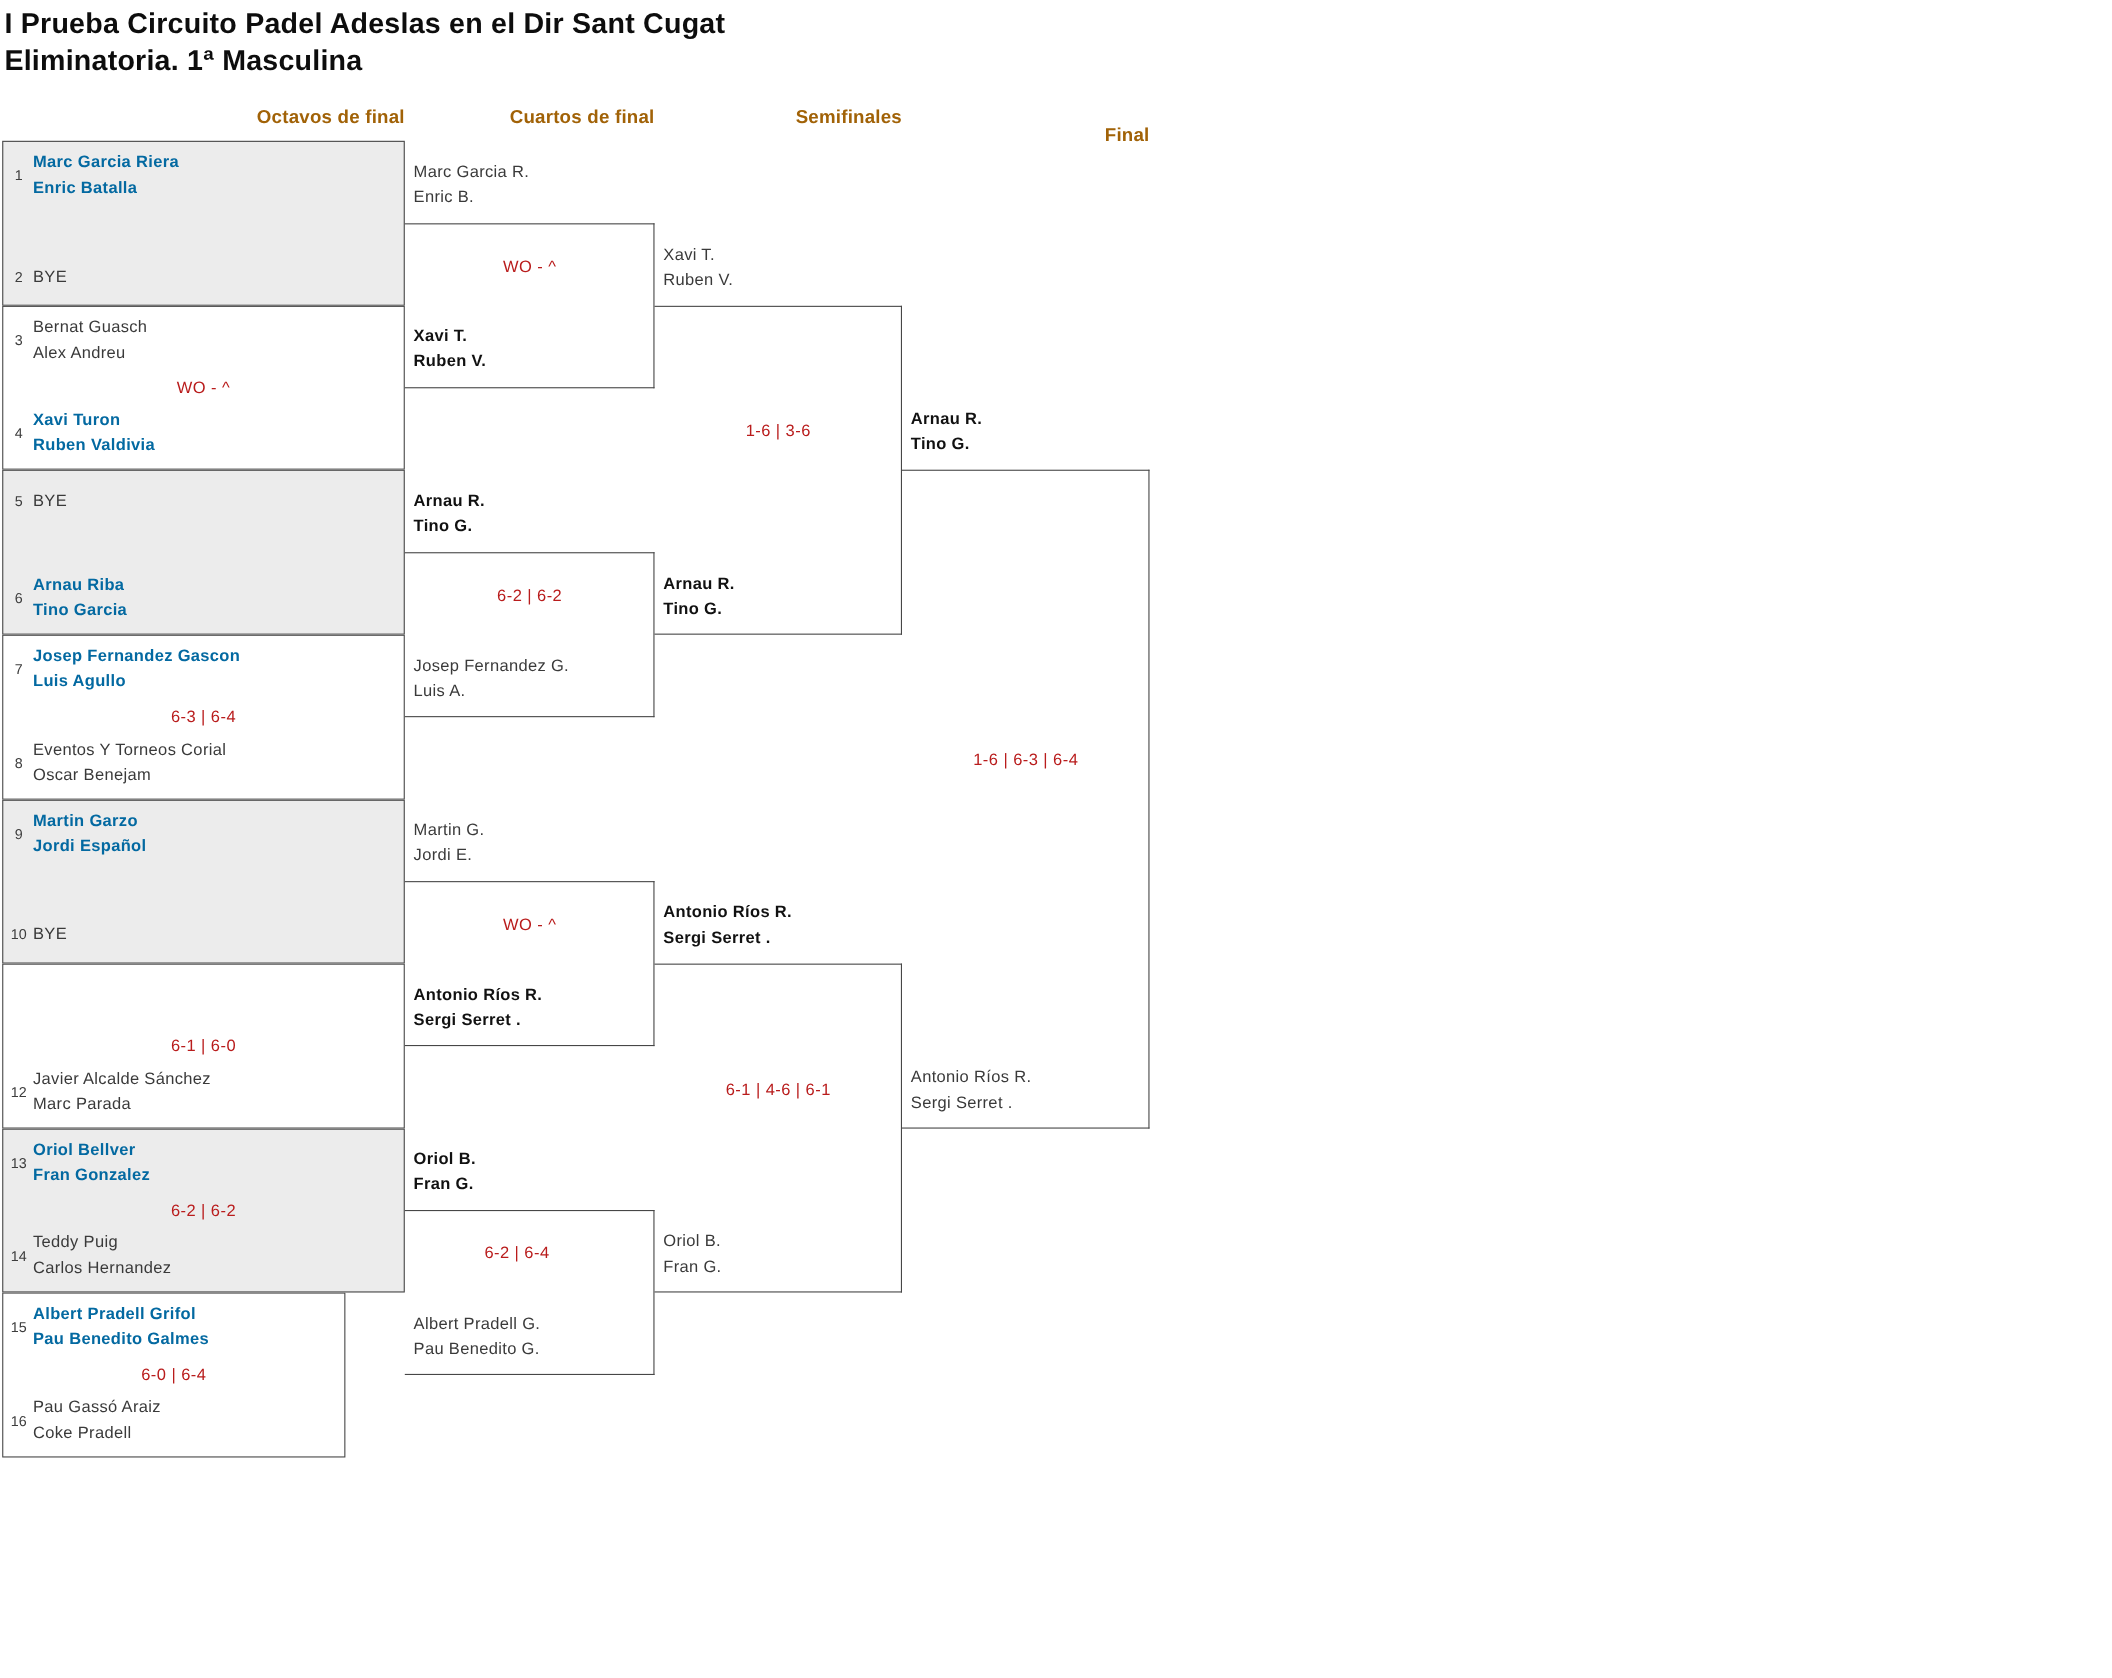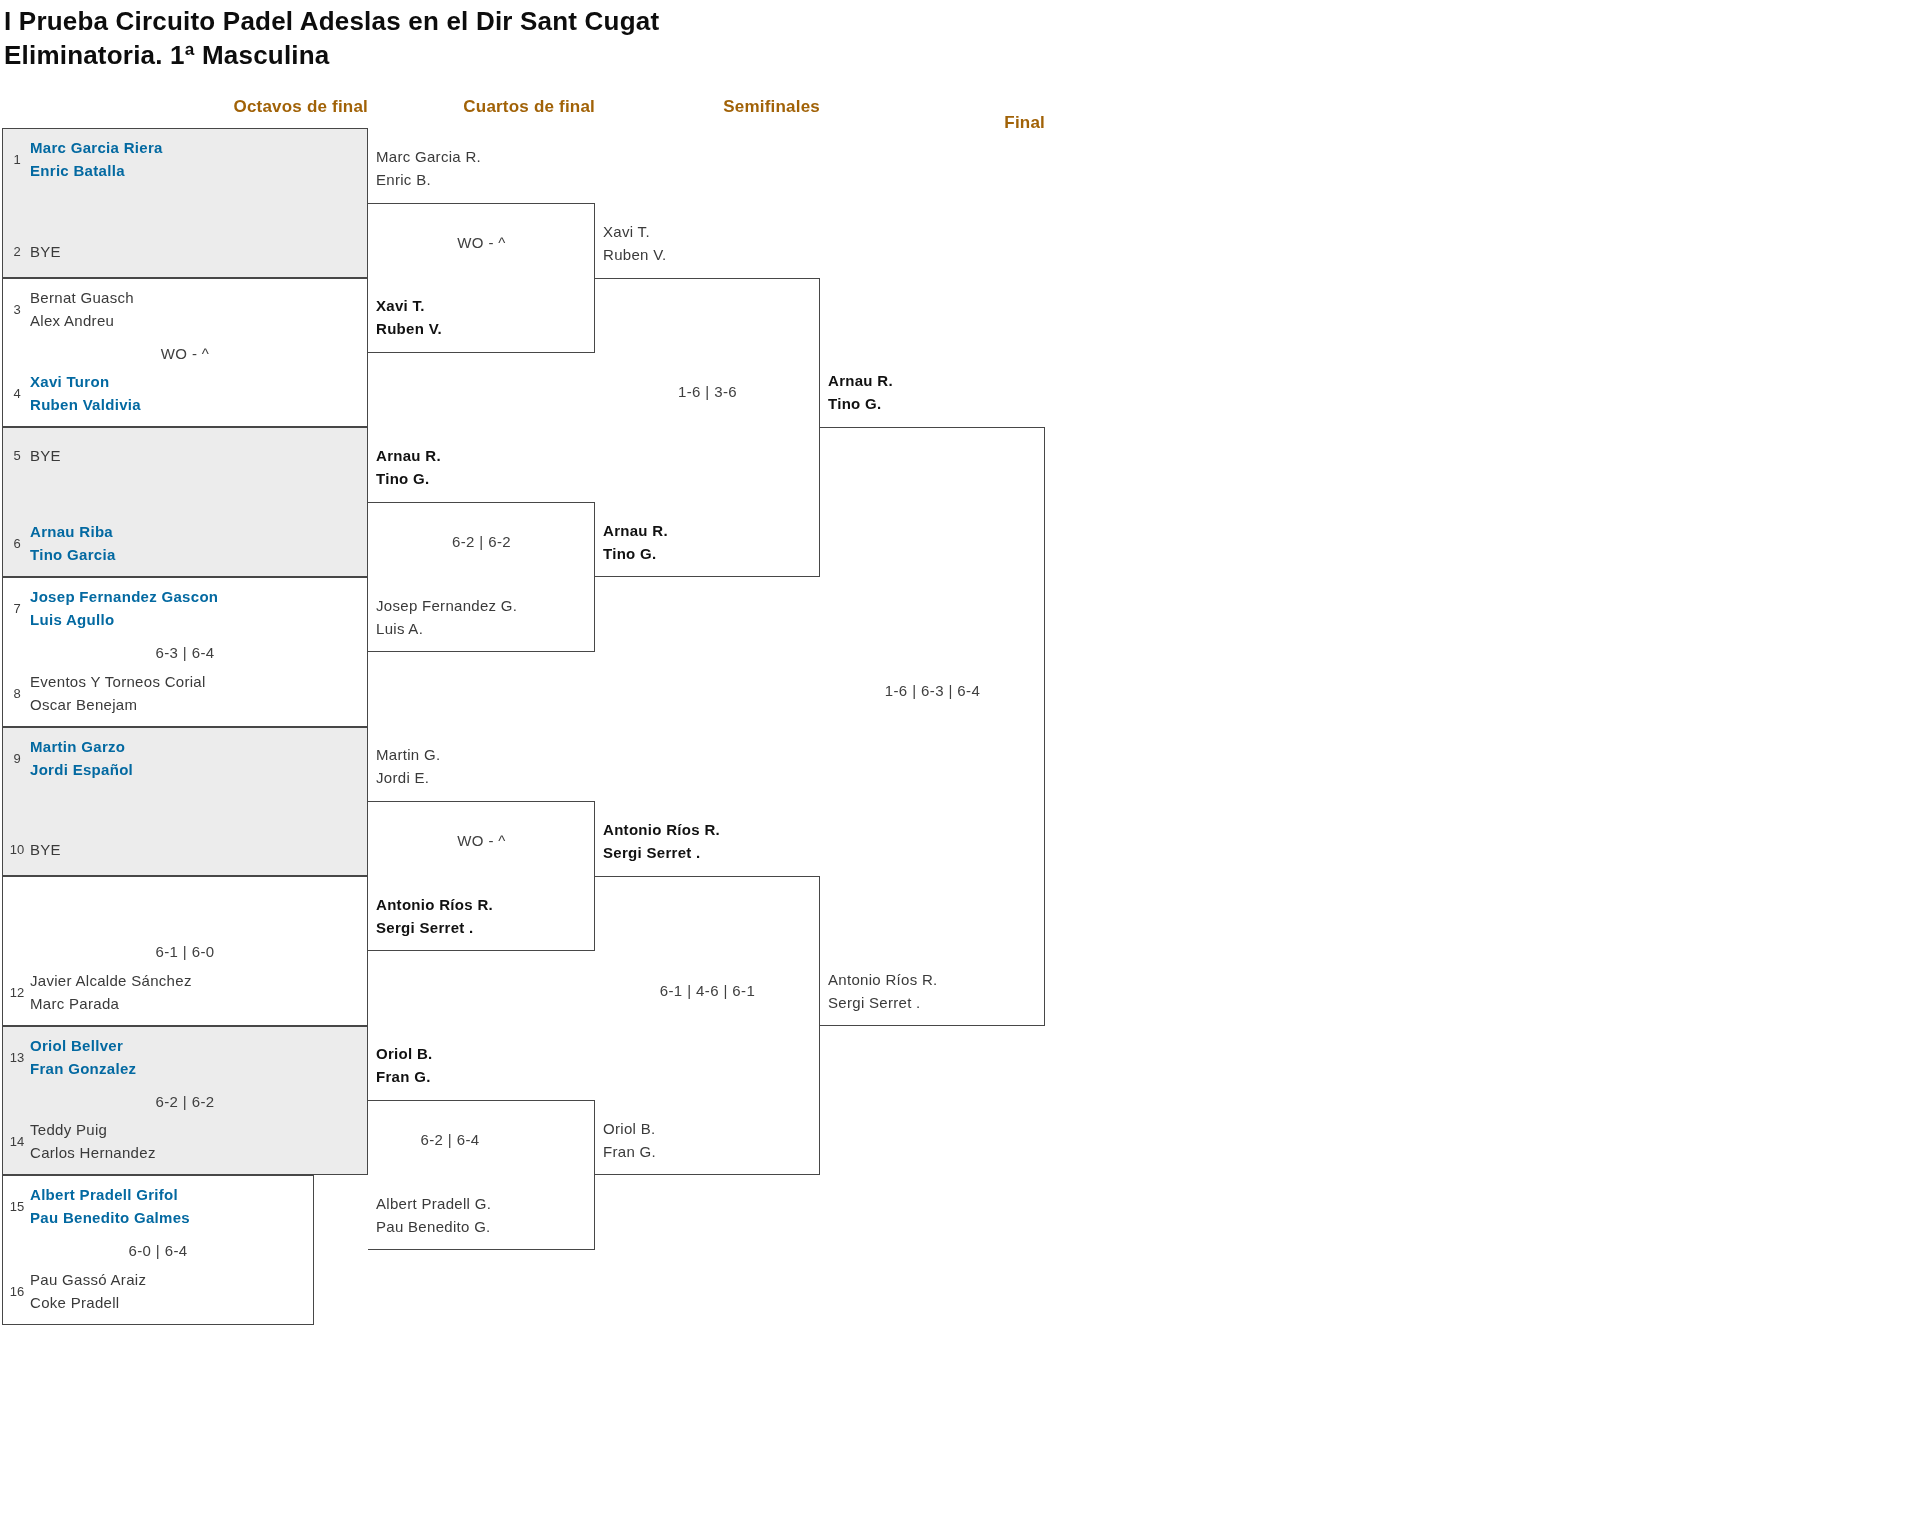--- a/index.html
+++ b/index.html
@@ -12,21 +12,21 @@
   .box.noleft{border-left:none;background:transparent;}
   .slot{position:absolute;left:4px;right:4px;display:flex;align-items:center;}
   .slot.top{top:7px;}
   .slot.bottom{bottom:10px;}
   .slot.top.bye{top:16px;}
   .slot.bottom.bye{bottom:14px;}
   .seed{width:20px;flex:none;font-size:13px;color:#3d3d3d;text-align:center;}
   .tname{margin-left:3px;font-size:15px;line-height:23px;letter-spacing:0.3px;
          white-space:pre-line;color:#3a3a3a;}
   .w .tname,.tname.w{font-weight:700;color:#0369a1;}
-  .score{position:absolute;text-align:center;font-size:15px;color:#404040;letter-spacing:0.4px;line-height:23px;}
+  .score{position:absolute;text-align:center;font-size:15px;color:#b91c1c;letter-spacing:0.4px;line-height:23px;}
   .score.mid{left:0;width:100%;top:50%;transform:translateY(-50%);}
   .fname{position:absolute;font-size:15px;line-height:23px;letter-spacing:0.3px;
          white-space:pre-line;color:#3a3a3a;width:215px;}
   .fname.w{font-weight:700;color:#111;}
   .logo{position:absolute;left:1686px;top:4px;width:224px;height:72px;}
   .wordmark{position:absolute;left:66px;top:12px;font-size:47px;font-weight:800;
             letter-spacing:-1px;line-height:1.1;color:#79b829;}
   .dots{position:absolute;left:0;top:2px;}
 </style>
 </head>
@@ -167,21 +167,21 @@
   <div class="fname" style="left:376px;top:743px;">Martin G.
 Jordi E.</div>
   <div class="fname w" style="left:376px;top:893px;">Antonio Ríos R.
 Sergi Serret .</div>
   <div class="score" style="left:368px;top:829px;width:227px;">WO - ^</div>
 
   <div class="fname w" style="left:376px;top:1042px;">Oriol B.
 Fran G.</div>
   <div class="fname" style="left:376px;top:1192px;">Albert Pradell G.
 Pau Benedito G.</div>
-  <div class="score" style="left:348px;top:1128px;width:204px;">6-2 | 6-4</div>
+  <div class="score" style="left:368px;top:1128px;width:204px;">6-2 | 6-4</div>
 
   <div class="box noleft" style="left:595px;top:278px;width:225px;height:299px;"></div>
   <div class="box noleft" style="left:595px;top:876px;width:225px;height:299px;"></div>
 
   <div class="fname" style="left:603px;top:220px;">Xavi T.
 Ruben V.</div>
   <div class="fname w" style="left:603px;top:519px;">Arnau R.
 Tino G.</div>
   <div class="score" style="left:595px;top:380px;width:225px;">1-6 | 3-6</div>
 

